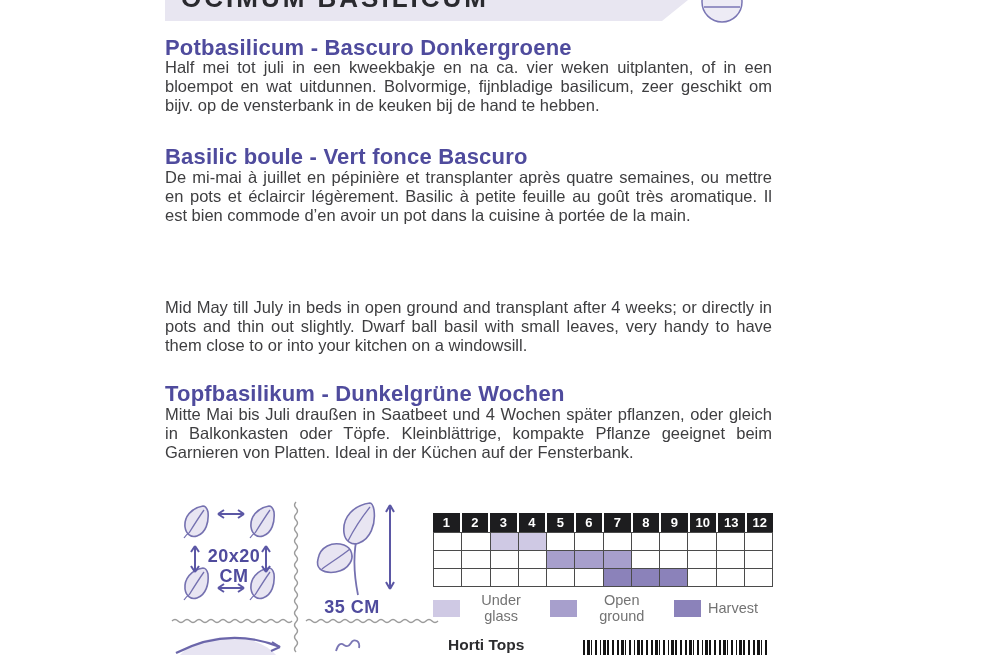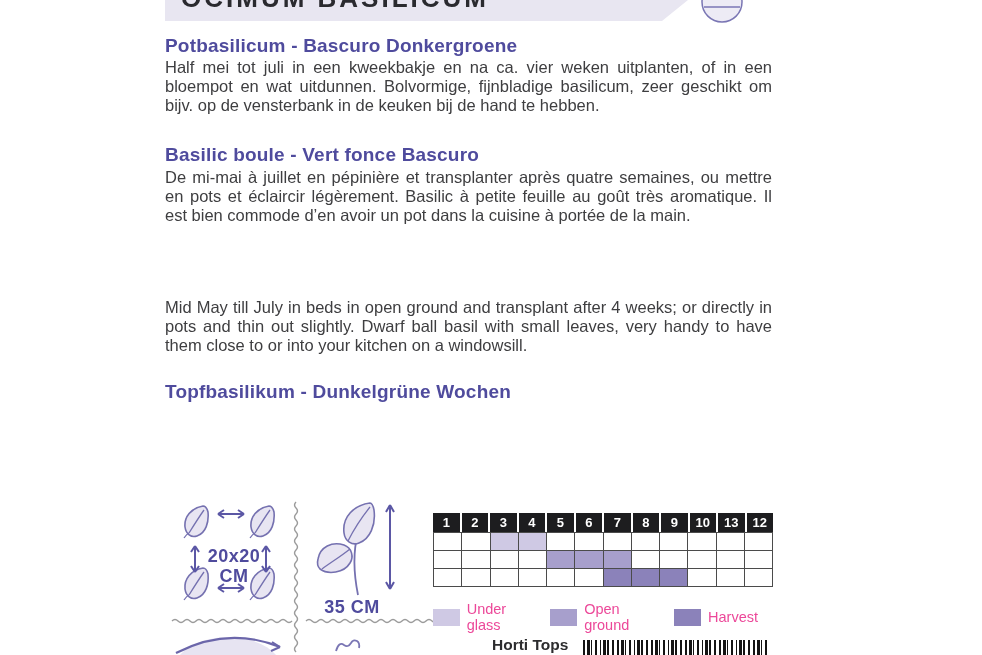--- a/index.html
+++ b/index.html
@@ -5,40 +5,40 @@
   html,body{margin:0;padding:0;background:#ffffff;}
   .page{position:relative;width:982px;height:655px;background:#ffffff;overflow:hidden;
         font-family:"Liberation Sans",sans-serif;}
   
   .banner{position:absolute;left:165px;top:0;width:523px;height:21px;background:#e8e6f1;
           overflow:hidden;clip-path:polygon(0 0,100% 0,calc(100% - 26px) 100%,0 100%);}
   .banner-text{position:absolute;left:16px;top:-17px;font-size:26px;font-weight:700;
           color:#2a2a2f;letter-spacing:3px;white-space:nowrap;}
   .pot-svg{position:absolute;left:700px;top:0;}
   
-  .sec-h{position:absolute;left:165px;width:608px;margin:0;font-size:19px;font-weight:700;
+  .sec-h{position:absolute;left:165px;width:608px;margin:0;font-size:22px;font-weight:700;
          color:#4f4b9d;letter-spacing:0.2px;}
   .sec-p{position:absolute;left:165px;width:607px;margin:0;font-size:16.5px;line-height:19px;
          color:#3e3e40;text-align:justify;}
   
   .dim{position:absolute;font-size:18px;font-weight:700;color:#4f4b9d;text-align:center;letter-spacing:0.5px;}
   .ovl{position:absolute;}
   
   .calendar{position:absolute;left:433px;top:513px;width:340px;}
   .cal-head{display:grid;grid-template-columns:repeat(12,1fr);gap:2px;background:#ffffff;}
   .cal-hc{background:#1d1d1f;color:#ffffff;font-weight:700;font-size:13px;text-align:center;
           height:19px;line-height:19px;}
   .cal-body{border-top:1px solid #4b4b4b;border-left:1px solid #4b4b4b;margin-top:0;}
   .cal-row{display:grid;grid-template-columns:repeat(12,1fr);}
   .cal-cell{height:17px;border-right:1px solid #4b4b4b;border-bottom:1px solid #4b4b4b;background:#fff;}
-  .cal-legend{display:flex;align-items:center;margin-top:14px;font-size:14.5px;color:#ec4899;}
+  .cal-legend{display:flex;align-items:center;margin-top:5px;font-size:14.5px;color:#737373;text-align:center;}
   .sw{display:inline-block;width:30px;height:17px;margin-right:7px;}
   .lg{margin-right:15px;}
   
-  .brand{position:absolute;left:448px;top:636px;font-size:15.5px;font-weight:700;color:#2c2c2e;margin-left:44px;}
+  .brand{position:absolute;left:448px;top:636px;font-size:15.5px;font-weight:700;color:#2c2c2e;}
   .barcode{position:absolute;left:583px;top:640px;width:185px;height:15px;
     background:repeating-linear-gradient(90deg,
       #141414 0 2px,#fff 2px 4px,#141414 4px 7px,#fff 7px 8px,#141414 8px 9px,#fff 9px 12px,
       #141414 12px 14px,#fff 14px 17px,#141414 17px 18px,#fff 18px 20px,#141414 20px 23px,
       #fff 23px 24px,#141414 24px 26px,#fff 26px 29px,#141414 29px 31px,#fff 31px 34px);}
 </style>
 </head>
 <body>
 
 <div class="page">
@@ -54,20 +54,21 @@
 
   <h2 class="sec-h" style="top:35px">Potbasilicum - Bascuro Donkergroene</h2>
   <p class="sec-p" style="top:58px">Half mei tot juli in een kweekbakje en na ca. vier weken uitplanten, of in een bloempot en wat uitdunnen. Bolvormige, fijnbladige basilicum, zeer geschikt om bijv. op de vensterbank in de keuken bij de hand te hebben.</p>
 
   <h2 class="sec-h" style="top:144px">Basilic boule - Vert fonce Bascuro</h2>
   <p class="sec-p" style="top:168px">De mi-mai à juillet en pépinière et transplanter après quatre semaines, ou mettre en pots et éclaircir légèrement. Basilic à petite feuille au goût très aromatique. Il est bien commode d’en avoir un pot dans la cuisine à portée de la main.</p>
 
   <p class="sec-p" style="top:298px">Mid May till July in beds in open ground and transplant after 4 weeks; or directly in pots and thin out slightly. Dwarf ball basil with small leaves, very handy to have them close to or into your kitchen on a windowsill.</p>
 
   <h2 class="sec-h" style="top:381px">Topfbasilikum - Dunkelgrüne Wochen</h2>
+  <p class="sec-p" style="top:405px">Mitte Mai bis Juli draußen in Saatbeet und 4 Wochen später pflanzen, oder gleich in Balkonkasten oder Töpfe. Kleinblättrige, kompakte Pflanze geeignet beim Garnieren von Platten. Ideal in der Küchen auf der Fensterbank.</p>
 
   <svg class="ovl" style="left:160px;top:480px" width="290" height="175">
 
     <path d="M136,22 q-3,3 0,6 t0,6 t0,6 t0,6 t0,6 t0,6 t0,6 t0,6 t0,6 t0,6 t0,6 t0,6 t0,6 t0,6 t0,6 t0,6 t0,6 t0,6 t0,6 t0,6 t0,6 t0,6 t0,6 t0,6 t0,6" fill="none" stroke="#9b9b9b" stroke-width="1.4"></path>
 
     <path d="M12,141 q3,-3 6,0 t6,0 t6,0 t6,0 t6,0 t6,0 t6,0 t6,0 t6,0 t6,0 t6,0 t6,0 t6,0 t6,0 t6,0 t6,0 t6,0 t6,0 t6,0 t6,0" fill="none" stroke="#9b9b9b" stroke-width="1.4"></path>
     <path d="M146,141 q3,-3 6,0 t6,0 t6,0 t6,0 t6,0 t6,0 t6,0 t6,0 t6,0 t6,0 t6,0 t6,0 t6,0 t6,0 t6,0 t6,0 t6,0 t6,0 t6,0 t6,0 t6,0 t6,0" fill="none" stroke="#9b9b9b" stroke-width="1.4"></path>
 
     <ellipse cx="68" cy="192" rx="55" ry="35" fill="#e7e4f2"></ellipse>
     <path d="M16,173 Q68,146 120,167" fill="none" stroke="#6b66aa" stroke-width="2.2"></path>

